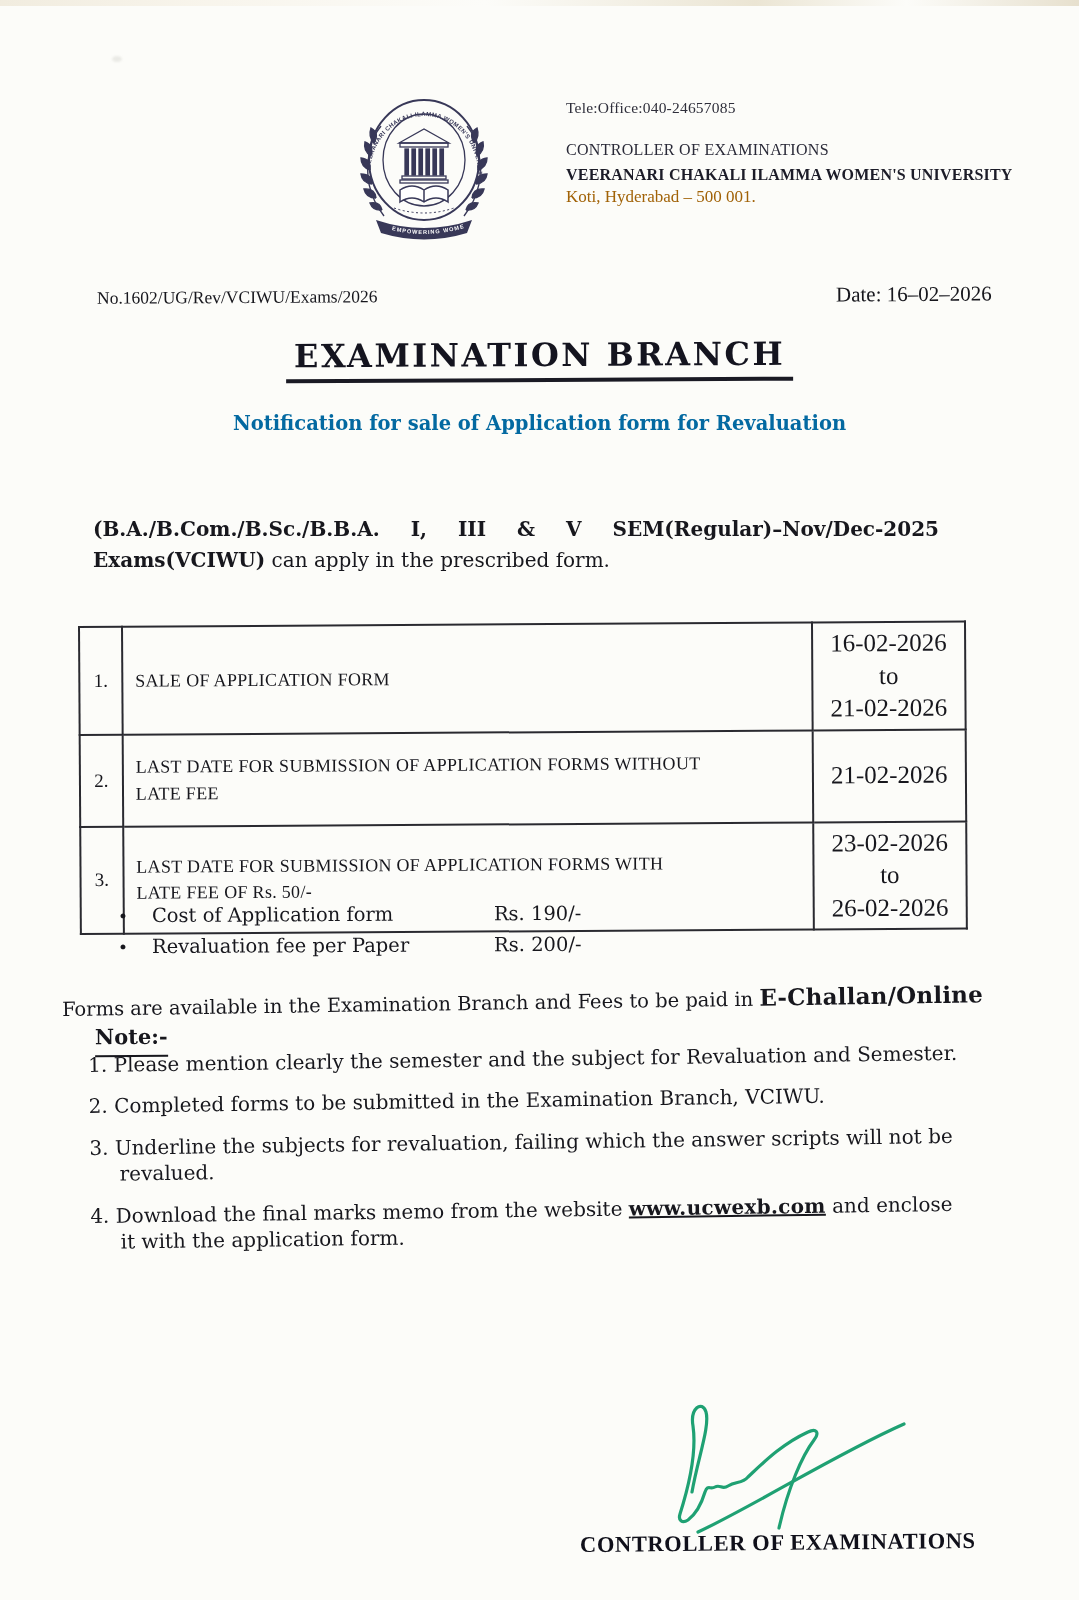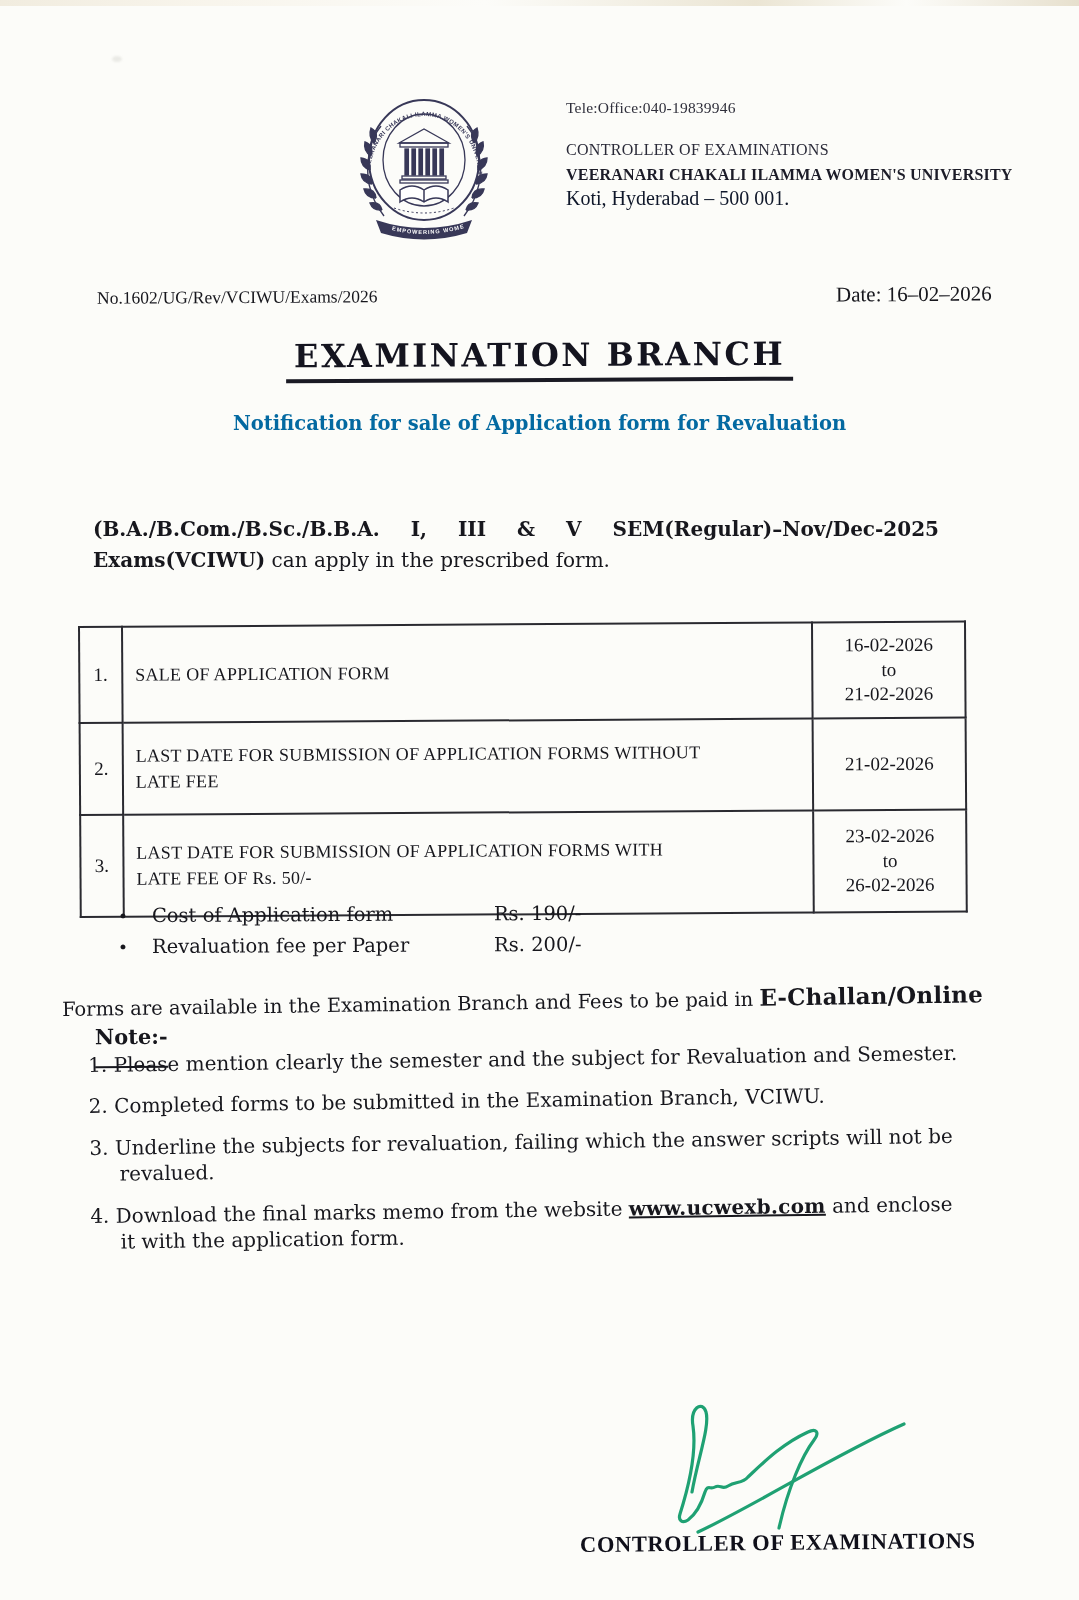--- a/index.html
+++ b/index.html
@@ -13,53 +13,53 @@
     background:linear-gradient(90deg,#efe9da 0%,#f7f3e9 18%,rgba(255,255,255,0) 45%,#e8e1cd 70%,rgba(255,255,255,0) 84%,#e3dbc6 100%);
     opacity:.85;
   }
   .smudge{position:absolute;left:112px;top:56px;width:10px;height:6px;background:#c9c9c2;border-radius:50%;opacity:.35;filter:blur(1px);}
   .abs{position:absolute;}
   
   .contact{left:566px;top:100px;line-height:1;}
   .tele{font-size:15.5px;color:#2e2e3a;letter-spacing:.2px;}
   .dept{font-size:16px;color:#2a2a38;margin-top:26px;letter-spacing:.3px;}
   .univ{font-size:16px;font-weight:bold;color:#1c1c28;margin-top:9px;letter-spacing:.2px;}
-  .addr{font-size:20px;color:#0f172a;margin-top:5px;}
+  .addr{font-size:17px;color:#a16207;margin-top:5px;}
   .refno{left:97px;top:287px;font-size:17.5px;transform:rotate(-0.3deg);}
   .dateline{left:836px;top:282px;font-size:21px;transform:rotate(-0.4deg);}
   
   .title-wrap{left:0;right:0;top:336px;text-align:center;text-decoration:underline;}
   .title{
     display:inline-block;font-family:"DejaVu Serif",serif;font-weight:bold;
     font-size:32px;letter-spacing:2.5px;color:#14141f;
     border-bottom:4px solid #1a1a24;padding:0 8px 4px 8px;transform:rotate(-0.3deg);
   }
   .subtitle{left:0;right:0;top:408px;text-align:center;font-family:"DejaVu Serif",serif;font-weight:bold;font-size:19.5px;line-height:1.65;color:#0369a1;}
   
   .para{left:93px;top:514px;width:846px;font-family:"DejaVu Serif",serif;font-size:20px;line-height:1.53;}
   .jline{text-align:justify;text-align-last:justify;}
   .bold{font-weight:bold;}
   
   .sched{left:78px;top:626px;width:888px;border-collapse:collapse;transform:rotate(-0.35deg);transform-origin:left top;}
   .sched td{border:2px solid #2a2a30;vertical-align:middle;}
   .c-no{width:40px;text-align:center;font-size:19px;}
   .c-desc{width:690px;padding:6px 12px;font-size:18px;letter-spacing:.3px;line-height:1.45;white-space:pre-line;}
-  .c-date{width:152px;text-align:center;font-size:19px;line-height:1.3;white-space:pre-line;padding:4px 2px;}
+  .c-date{width:152px;text-align:center;font-size:25px;line-height:1.3;white-space:pre-line;padding:4px 2px;}
   .r1 td{height:82px;} .r2 td{height:78px;} .r3 td{height:88px;}
   
   .fees{left:118px;top:903px;font-family:"DejaVu Serif",serif;font-size:19.5px;transform:rotate(-0.3deg);}
   .fee-row{display:flex;align-items:baseline;height:31px;}
   .dot{width:34px;font-size:17px;}
   .fee-label{width:342px;}
   .fee-value{}
   
   .formsline{left:62px;top:994px;width:980px;font-family:"DejaVu Serif",serif;font-size:19.5px;transform:rotate(-0.85deg);transform-origin:left center;}
   .echallan{font-weight:bold;font-size:23px;letter-spacing:.2px;}
   
-  .noteheading{left:95px;top:1024px;font-family:"DejaVu Serif",serif;font-weight:bold;font-size:21px;border-bottom:2.5px solid #17171d;padding-bottom:17px;transform:rotate(-0.5deg);}
+  .noteheading{left:95px;top:1024px;font-family:"DejaVu Serif",serif;font-weight:bold;font-size:21px;border-bottom:2.5px solid #17171d;padding-bottom:6px;transform:rotate(-0.5deg);}
   .notes{left:88px;top:1052px;width:952px;font-family:"DejaVu Serif",serif;font-size:20px;transform:rotate(-0.8deg);transform-origin:left top;}
   .note-item{margin-bottom:15px;padding-left:30px;text-indent:-30px;line-height:1.32;white-space:pre-line;}
   .weblink{font-weight:bold;text-decoration:underline;letter-spacing:.3px;}
   
   .sig-svg{left:636px;top:1392px;}
   .signatory{left:580px;top:1530px;font-size:22.5px;font-weight:bold;letter-spacing:.6px;color:#10101a;transform:rotate(-0.6deg);}
   .logo-svg{left:354px;top:94px;}
 </style>
 </head>
 <body>
@@ -118,21 +118,21 @@
     </defs>
     <text font-size="6" font-weight="bold" fill="#383858" letter-spacing="0.4" font-family="Liberation Sans, sans-serif">
       <textPath href="#ringArc" startOffset="6">VEERANARI CHAKALI ILAMMA WOMEN'S UNIVERSITY</textPath>
     </text>
     <text font-size="5.6" font-weight="bold" fill="#ffffff" letter-spacing="1" font-family="Liberation Sans, sans-serif">
       <textPath href="#bannerArc" startOffset="8">EMPOWERING WOMEN</textPath>
     </text>
   </svg>
 
   <div class="abs contact">
-    <div class="tele">Tele:Office:040-19839946</div>
+    <div class="tele">Tele:Office:040-24657085</div>
     <div class="dept">CONTROLLER OF EXAMINATIONS</div>
     <div class="univ">VEERANARI CHAKALI ILAMMA WOMEN'S UNIVERSITY</div>
     <div class="addr">Koti, Hyderabad – 500 001.</div>
   </div>
 
   <div class="abs refno">No.1602/UG/Rev/VCIWU/Exams/2026</div>
   <div class="abs dateline">Date: 16–02–2026</div>
 
   <div class="abs title-wrap">
     <span class="title">EXAMINATION BRANCH</span>

